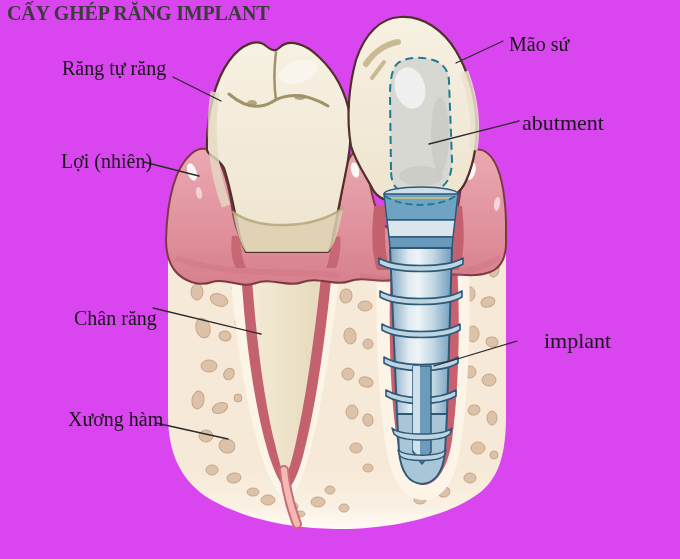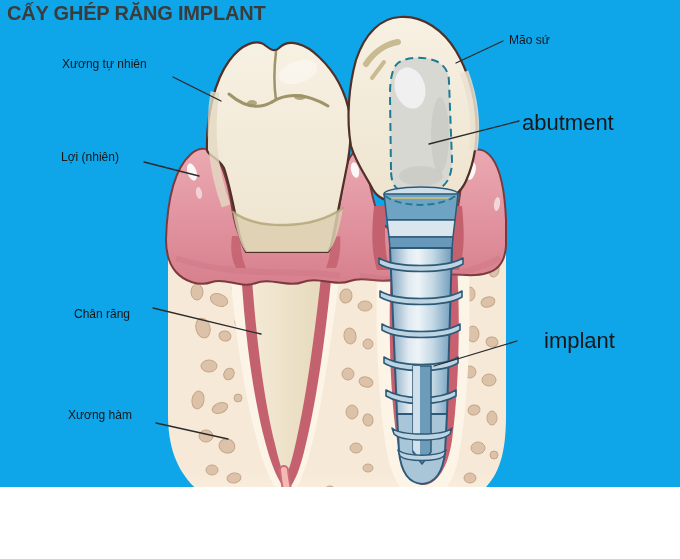--- a/index.html
+++ b/index.html
@@ -1,21 +1,21 @@
 <!DOCTYPE html>
 <html><head>
 <meta charset="utf-8">
 <style>
   html,body{margin:0;padding:0;background:#fff;}
-  .stage{position:relative;width:680px;height:487px;background:#0ea5e9;overflow:hidden;
-         font-family:Liberation Sans, sans-serif;}
+  .stage{position:relative;width:680px;height:559px;background:#d946ef;overflow:hidden;
+         font-family:Liberation Serif, serif;}
   .stage svg{position:absolute;left:0;top:0;}
   .title{position:absolute;left:7px;top:2px;font-size:20px;font-weight:bold;
          color:#3b3b3b;letter-spacing:-0.2px;white-space:nowrap;}
-  .lbl{position:absolute;font-size:12px;color:#171717;white-space:nowrap;}
+  .lbl{position:absolute;font-size:20px;color:#171717;white-space:nowrap;}
   .lbl.en{font-size:22px;}
 </style>
 </head>
 <body>
 
 <div class="stage">
 
 <svg width="680" height="559" viewBox="0 0 680 559">
   <defs>
     <linearGradient id="boneGrad" x1="0" y1="0" x2="0" y2="1">
@@ -220,21 +220,21 @@
     <line x1="153" y1="308" x2="261" y2="334"></line>
     <line x1="156" y1="423" x2="228" y2="439"></line>
     <line x1="503" y1="41" x2="456" y2="63"></line>
     <line x1="519" y1="121" x2="429" y2="144"></line>
     <line x1="517" y1="341" x2="434" y2="366"></line>
   </g>
 </svg>
 
 <div class="title">CẤY GHÉP RĂNG IMPLANT</div>
 
-<div class="lbl" style="left:62px;top:57px">Xương tự nhiên</div>
+<div class="lbl" style="left:62px;top:57px">Răng tự răng</div>
 <div class="lbl" style="left:61px;top:150px">Lợi (nhiên)</div>
 <div class="lbl" style="left:74px;top:307px">Chân răng</div>
 <div class="lbl" style="left:68px;top:408px">Xương hàm</div>
 <div class="lbl" style="left:509px;top:33px">Mão sứ</div>
 <div class="lbl en" style="left:522px;top:110px">abutment</div>
 <div class="lbl en" style="left:544px;top:328px">implant</div>
 
 </div>
 
 </body></html>

